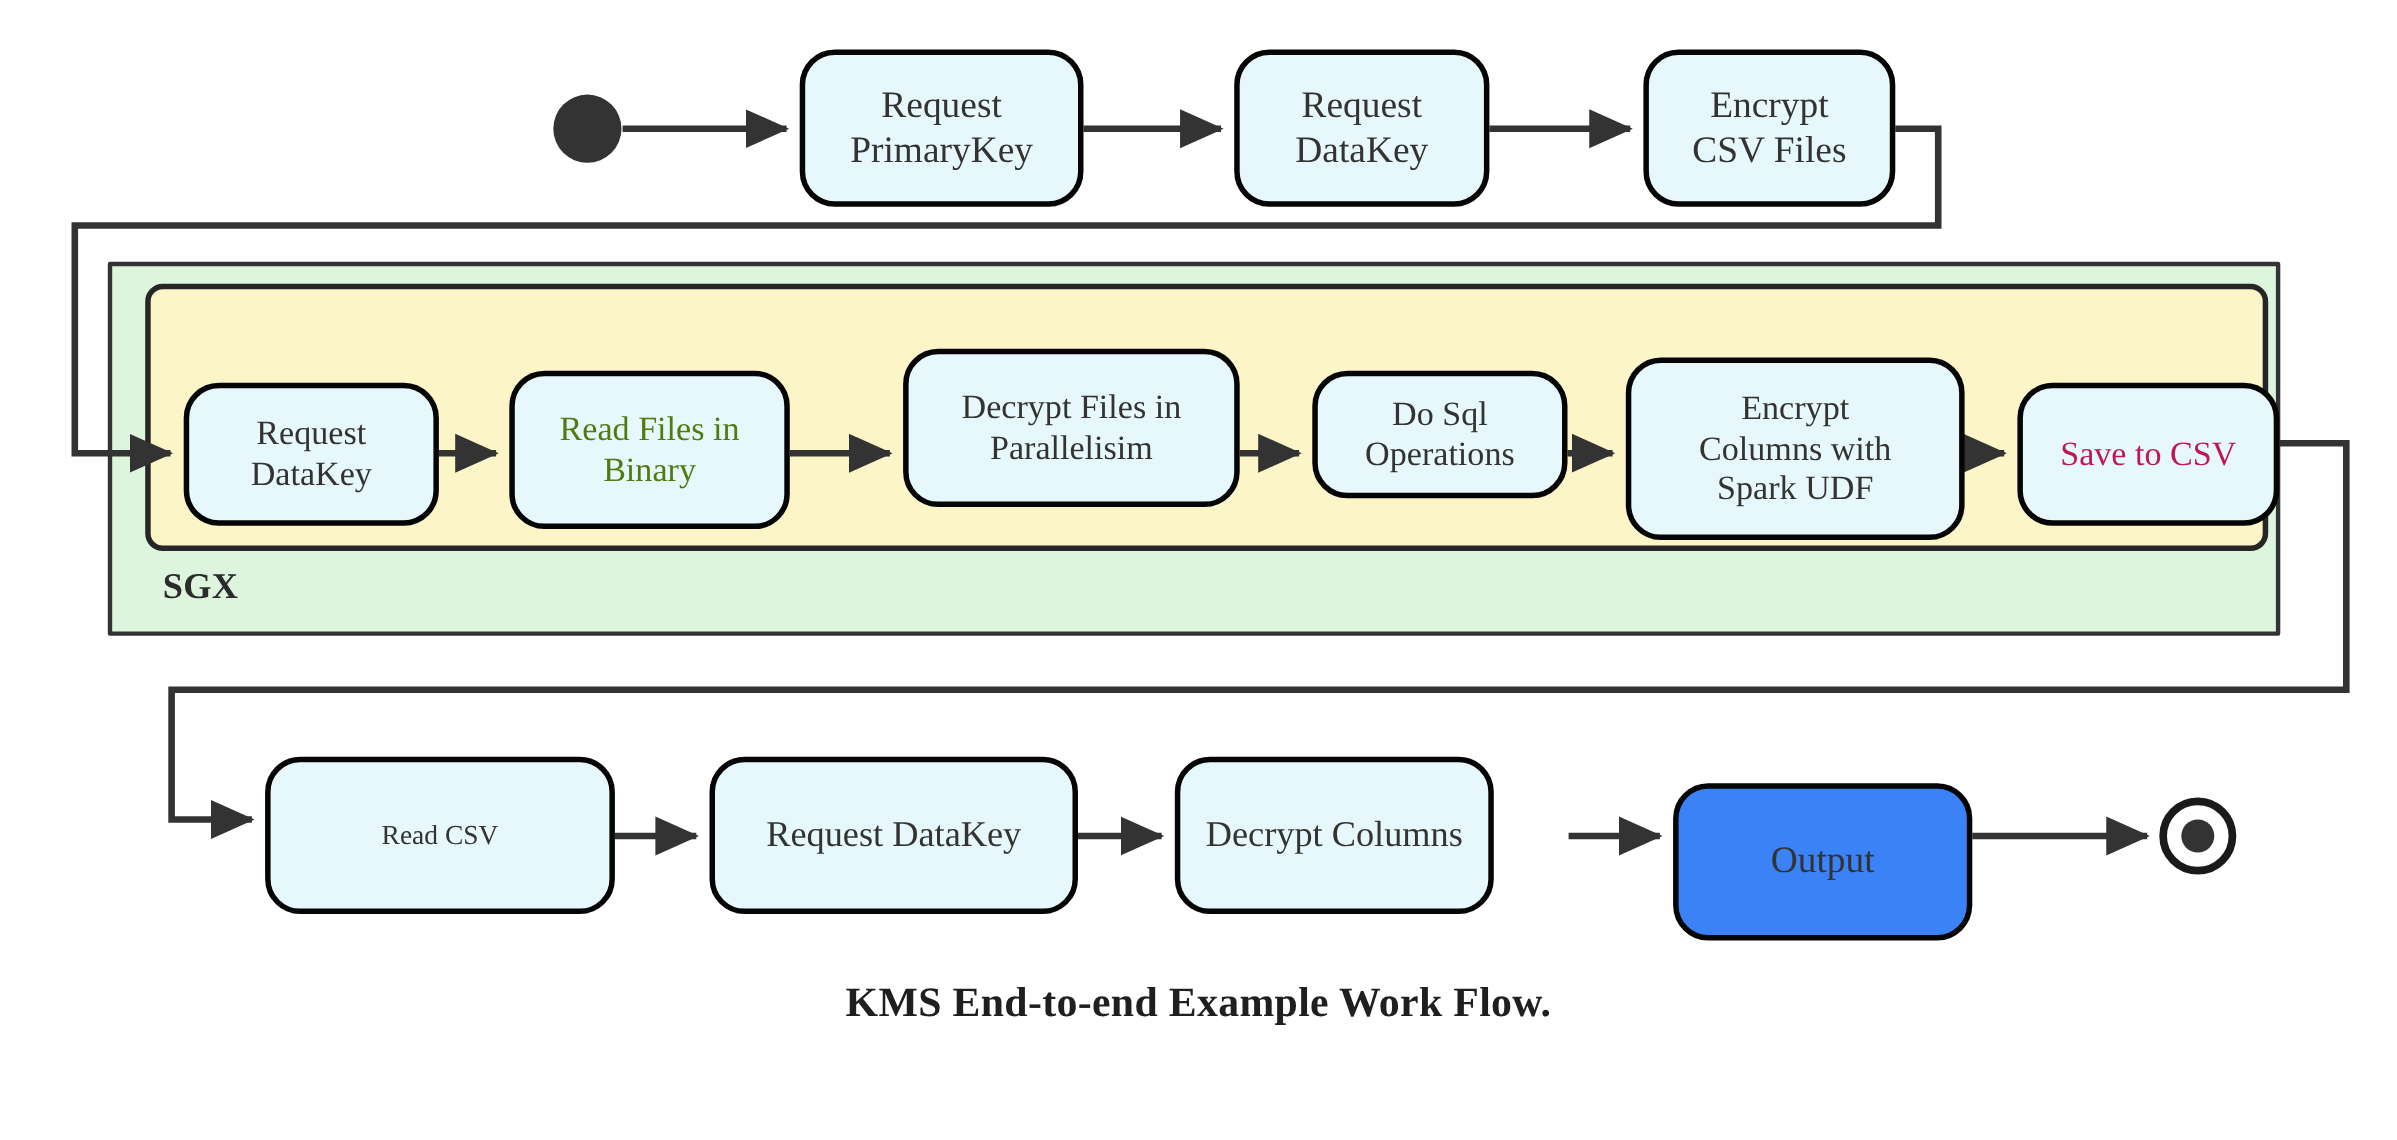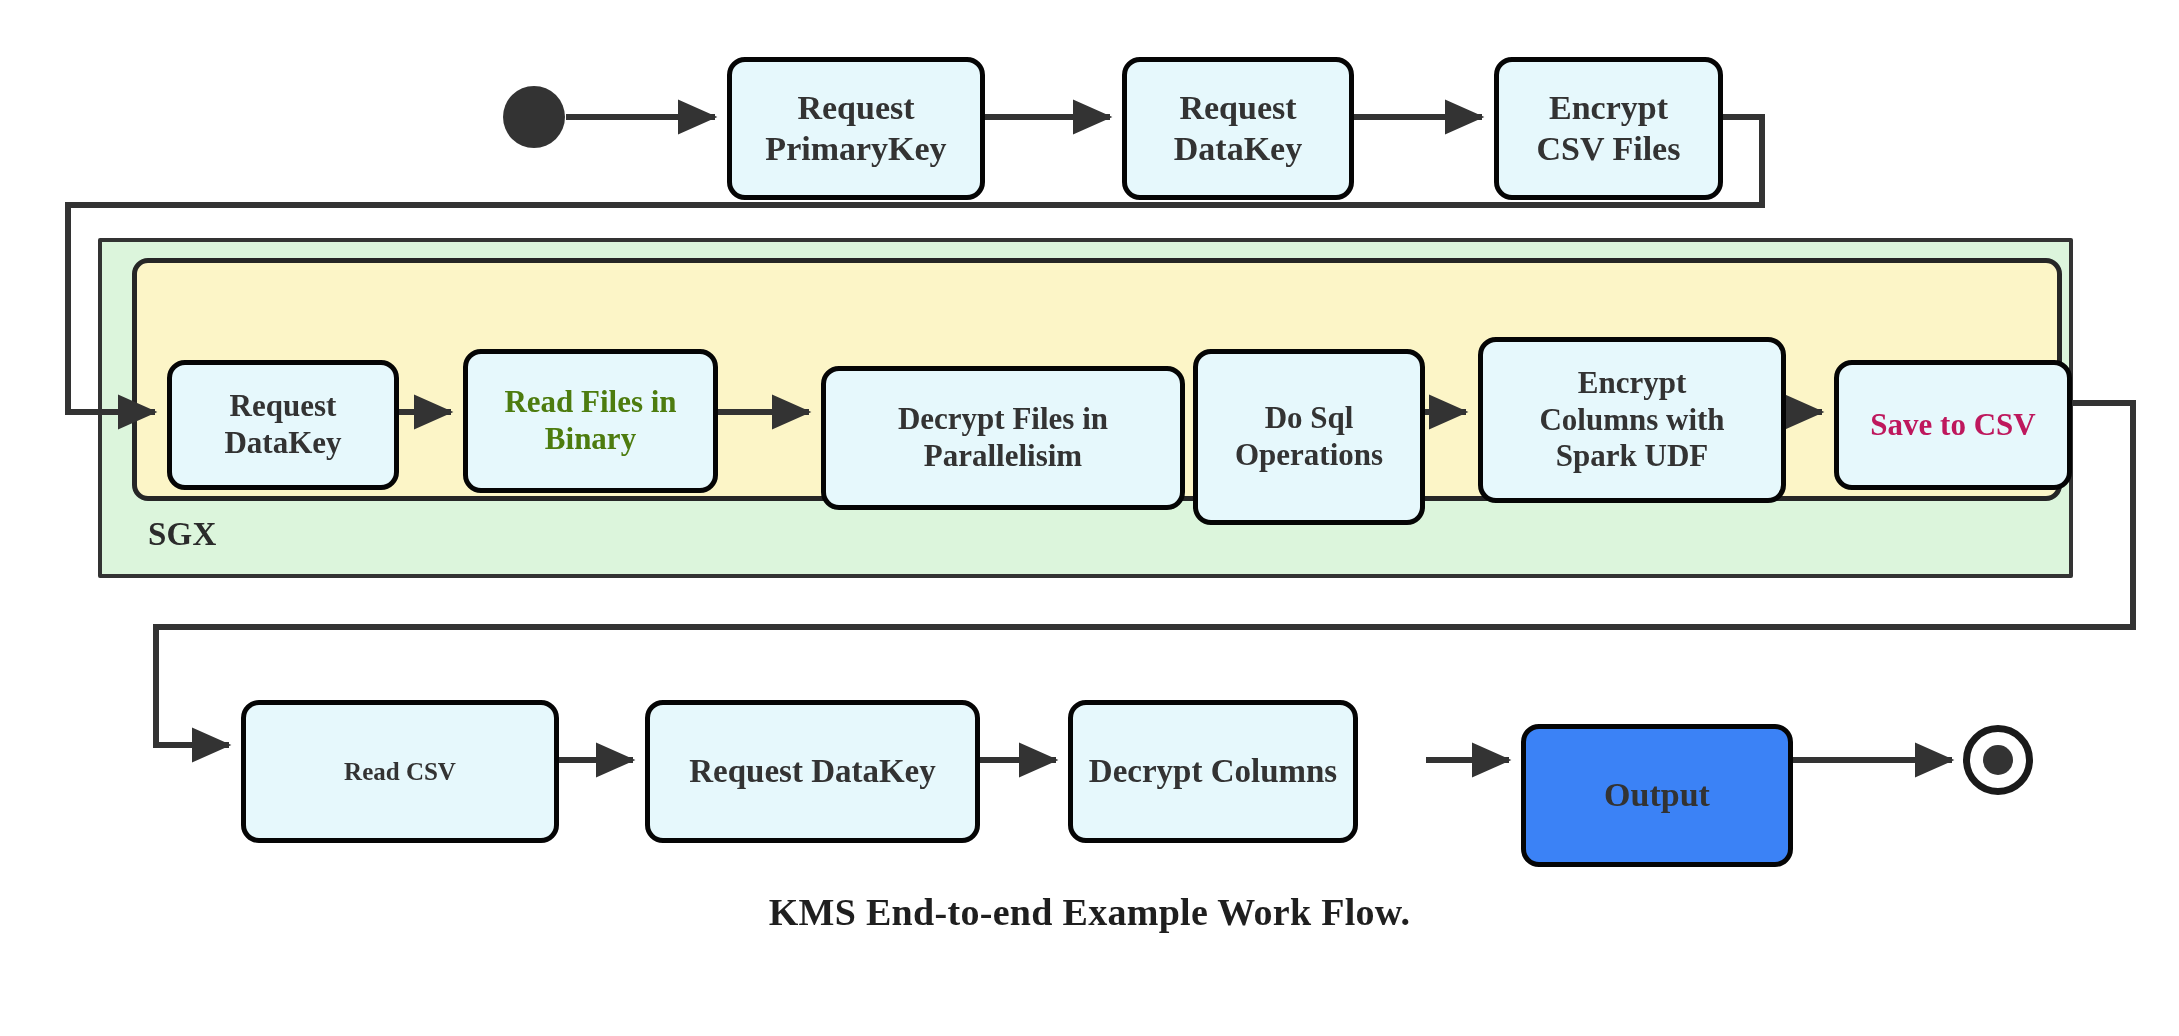--- a/index.html
+++ b/index.html
@@ -55,32 +55,31 @@
   .container-label .ital {
     font-style: italic;
     font-weight: normal;
   }
 
   
   .node {
     position: absolute;
     background: #e6f8fc;
     border: 5px solid #050505;
-    border-radius: 18px;
+    border-radius: 32px;
     box-sizing: border-box;
     display: flex;
     align-items: center;
     justify-content: center;
     text-align: center;
-    font-weight: bold;
+    font-weight: normal;
     color: #333333;
     line-height: 1.18;
     padding: 2px 6px;
     white-space: pre-line;
-    margin-top: 12px;
   }
 
   
   .start-node {
     position: absolute;
     background: #333333;
     border-radius: 50%;
   }
   .end-node {
     position: absolute;
@@ -152,23 +151,23 @@
       <div class="node" style="left: 727px; top: 45px; width: 258px; height: 143px; font-size: 34px; background: rgb(230, 248, 252); border-color: rgb(5, 5, 5); color: rgb(51, 51, 51);">Request
 PrimaryKey</div>
       <div class="node" style="left: 1122px; top: 45px; width: 232px; height: 143px; font-size: 34px; background: rgb(230, 248, 252); border-color: rgb(5, 5, 5); color: rgb(51, 51, 51);">Request
 DataKey</div>
       <div class="node" style="left: 1494px; top: 45px; width: 229px; height: 143px; font-size: 34px; background: rgb(230, 248, 252); border-color: rgb(5, 5, 5); color: rgb(51, 51, 51);">Encrypt
 CSV Files</div>
       <div class="node" style="left: 167px; top: 348px; width: 232px; height: 130px; font-size: 31px; background: rgb(230, 248, 252); border-color: rgb(5, 5, 5); color: rgb(51, 51, 51);">Request
 DataKey</div>
       <div class="node" style="left: 463px; top: 337px; width: 255px; height: 144px; font-size: 31px; background: rgb(230, 248, 252); border-color: rgb(5, 5, 5); color: #4d7c0f;">Read Files in
 Binary</div>
-      <div class="node" style="left: 821px; top: 354px; width: 364px; height: 144px; font-size: 31px; background: rgb(230, 248, 252); border-color: rgb(5, 5, 5); color: rgb(51, 51, 51);">Decrypt Files in
+      <div class="node" style="left: 821px; top: 317px; width: 306px; height: 144px; font-size: 31px; background: rgb(230, 248, 252); border-color: rgb(5, 5, 5); color: rgb(51, 51, 51);">Decrypt Files in
 Parallelisim</div>
-      <div class="node" style="left: 1193px; top: 337px; width: 232px; height: 176px; font-size: 31px; background: rgb(230, 248, 252); border-color: rgb(5, 5, 5); color: rgb(51, 51, 51);">Do Sql
+      <div class="node" style="left: 1193px; top: 337px; width: 232px; height: 116px; font-size: 31px; background: rgb(230, 248, 252); border-color: rgb(5, 5, 5); color: rgb(51, 51, 51);">Do Sql
 Operations</div>
       <div class="node" style="left: 1478px; top: 325px; width: 308px; height: 166px; font-size: 31px; background: rgb(230, 248, 252); border-color: rgb(5, 5, 5); color: rgb(51, 51, 51);">Encrypt
 Columns with
 Spark UDF</div>
       <div class="node" style="left: 1834px; top: 348px; width: 238px; height: 130px; font-size: 31px; background: rgb(230, 248, 252); border-color: rgb(5, 5, 5); color: #be185d;">Save to CSV</div>
       <div class="node" style="left: 241px; top: 688px; width: 318px; height: 143px; font-size: 25px; background: rgb(230, 248, 252); border-color: rgb(5, 5, 5); color: rgb(51, 51, 51);">Read CSV</div>
       <div class="node" style="left: 645px; top: 688px; width: 335px; height: 143px; font-size: 33px; background: rgb(230, 248, 252); border-color: rgb(5, 5, 5); color: rgb(51, 51, 51);">Request DataKey</div>
       <div class="node" style="left: 1068px; top: 688px; width: 290px; height: 143px; font-size: 33px; background: rgb(230, 248, 252); border-color: rgb(5, 5, 5); color: rgb(51, 51, 51);">Decrypt Columns</div>
       <div class="node" style="left: 1521px; top: 712px; width: 272px; height: 143px; font-size: 34px; background: #3b82f6; border-color: rgb(5, 5, 5); color: rgb(51, 51, 51);">Output</div>
     </div>

